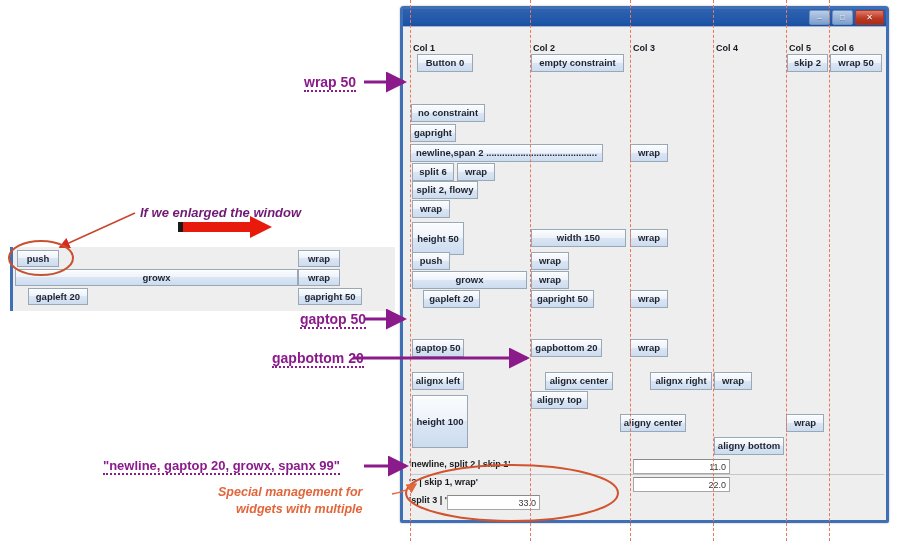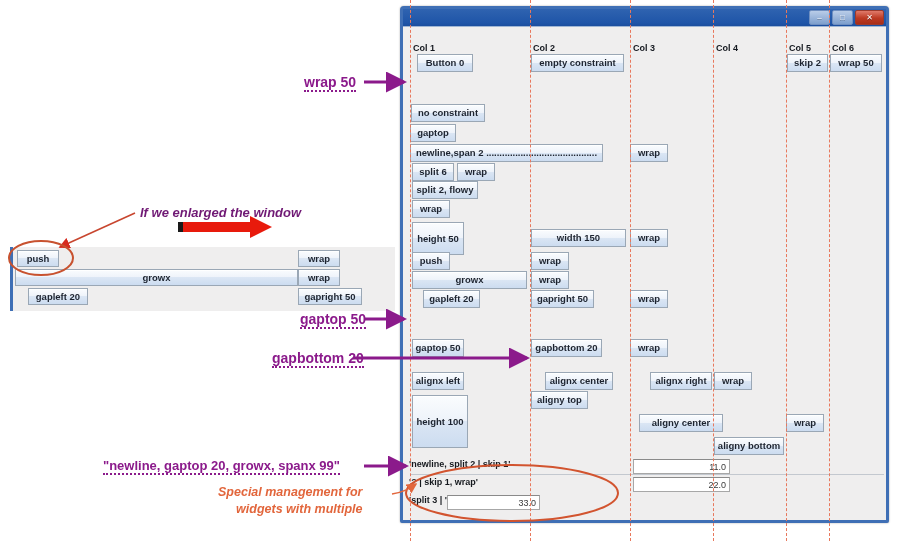--- a/index.html
+++ b/index.html
@@ -119,21 +119,21 @@
         <div class="collbl" style="left: 313px; top: 16px;">Col 4</div>
         <div class="collbl" style="left: 386px; top: 16px;">Col 5</div>
         <div class="collbl" style="left: 429px; top: 16px;">Col 6</div>
       </div>
     <div id="widgets">
         <div class="jb" style="left: 14px; top: 27px; width: 56px; height: 18px;">Button 0</div>
         <div class="jb" style="left: 128px; top: 27px; width: 93px; height: 18px;">empty constraint</div>
         <div class="jb" style="left: 384px; top: 27px; width: 41px; height: 18px;">skip 2</div>
         <div class="jb" style="left: 427px; top: 27px; width: 52px; height: 18px;">wrap 50</div>
         <div class="jb" style="left: 8px; top: 77px; width: 74px; height: 18px;">no constraint</div>
-        <div class="jb" style="left: 7px; top: 97px; width: 46px; height: 18px;">gaptop</div>
+        <div class="jb" style="left: 7px; top: 97px; width: 46px; height: 18px;">gapright</div>
         <div class="jb" style="left: 7px; top: 117px; width: 193px; height: 18px;">newline,span 2 ..........................................</div>
         <div class="jb" style="left: 227px; top: 117px; width: 38px; height: 18px;">wrap</div>
         <div class="jb" style="left: 9px; top: 136px; width: 42px; height: 18px;">split 6</div>
         <div class="jb" style="left: 54px; top: 136px; width: 38px; height: 18px;">wrap</div>
         <div class="jb" style="left: 9px; top: 154px; width: 66px; height: 18px;">split 2, flowy</div>
         <div class="jb" style="left: 9px; top: 173px; width: 38px; height: 18px;">wrap</div>
         <div class="jb" style="left: 9px; top: 195px; width: 52px; height: 33px;">height 50</div>
         <div class="jb" style="left: 128px; top: 202px; width: 95px; height: 18px;">width 150</div>
         <div class="jb" style="left: 227px; top: 202px; width: 38px; height: 18px;">wrap</div>
         <div class="jb" style="left: 9px; top: 225px; width: 38px; height: 18px;">push</div>
@@ -145,21 +145,21 @@
         <div class="jb" style="left: 227px; top: 263px; width: 38px; height: 18px;">wrap</div>
         <div class="jb" style="left: 9px; top: 312px; width: 52px; height: 18px;">gaptop 50</div>
         <div class="jb" style="left: 128px; top: 312px; width: 71px; height: 18px;">gapbottom 20</div>
         <div class="jb" style="left: 227px; top: 312px; width: 38px; height: 18px;">wrap</div>
         <div class="jb" style="left: 9px; top: 345px; width: 52px; height: 18px;">alignx left</div>
         <div class="jb" style="left: 142px; top: 345px; width: 68px; height: 18px;">alignx center</div>
         <div class="jb" style="left: 247px; top: 345px; width: 62px; height: 18px;">alignx right</div>
         <div class="jb" style="left: 311px; top: 345px; width: 38px; height: 18px;">wrap</div>
         <div class="jb" style="left: 128px; top: 364px; width: 57px; height: 18px;">aligny top</div>
         <div class="jb" style="left: 9px; top: 368px; width: 56px; height: 53px;">height 100</div>
-        <div class="jb" style="left: 236px; top: 387px; width: 84px; height: 18px;">aligny center</div>
+        <div class="jb" style="left: 217px; top: 387px; width: 66px; height: 18px;">aligny center</div>
         <div class="jb" style="left: 383px; top: 387px; width: 38px; height: 18px;">wrap</div>
         <div class="jb" style="left: 311px; top: 410px; width: 70px; height: 18px;">aligny bottom</div>
       </div>
     <div id="sep-line" style="left:8px;width:473px;top:447px;"></div>
     <div id="bottom-rows">
         <div class="jlabel" style="left: 6px; top: 432px;">'newline, split 2 | skip 1'</div>
         <div class="jtf" style="left: 230px; width: 97px; top: 432px;">11.0</div>
         <div class="jlabel" style="left: 6px; top: 450px;">'? | skip 1, wrap'</div>
         <div class="jtf" style="left: 230px; width: 97px; top: 450px;">22.0</div>
         <div class="jlabel" style="left: 6px; top: 468px;">'split 3 | '</div>

